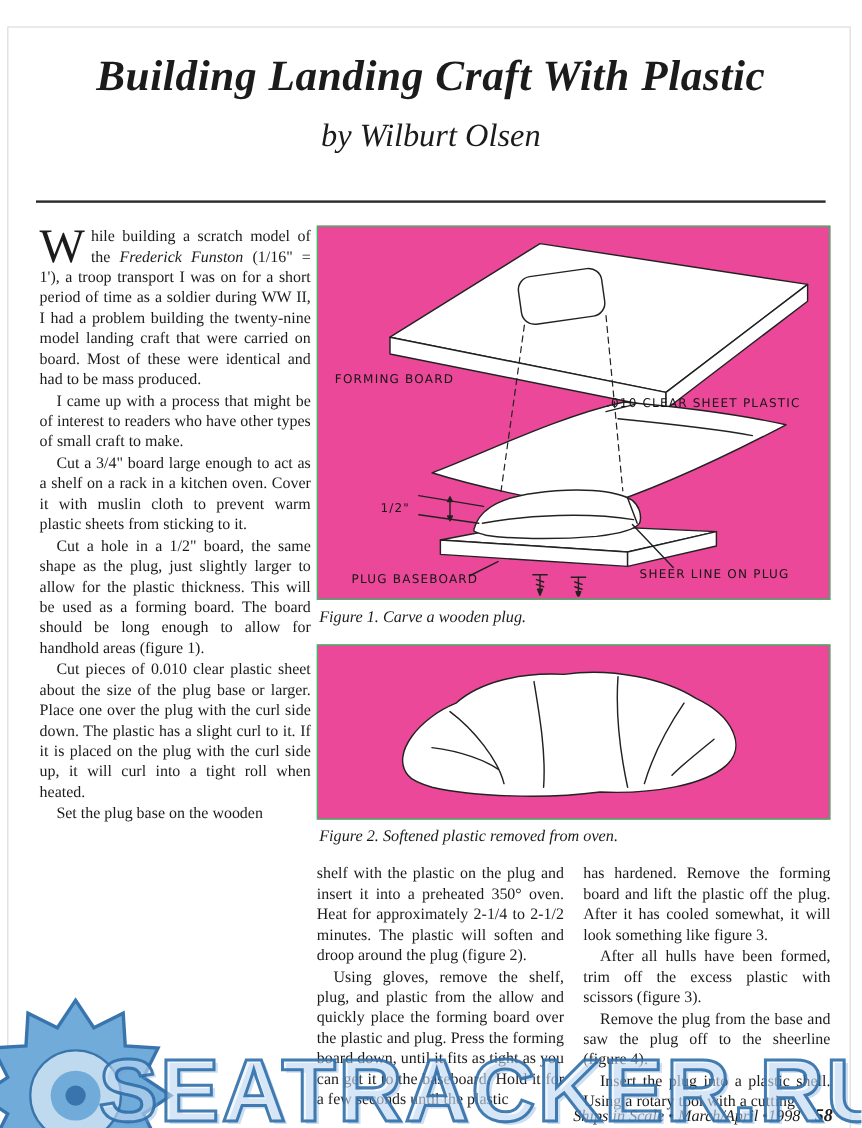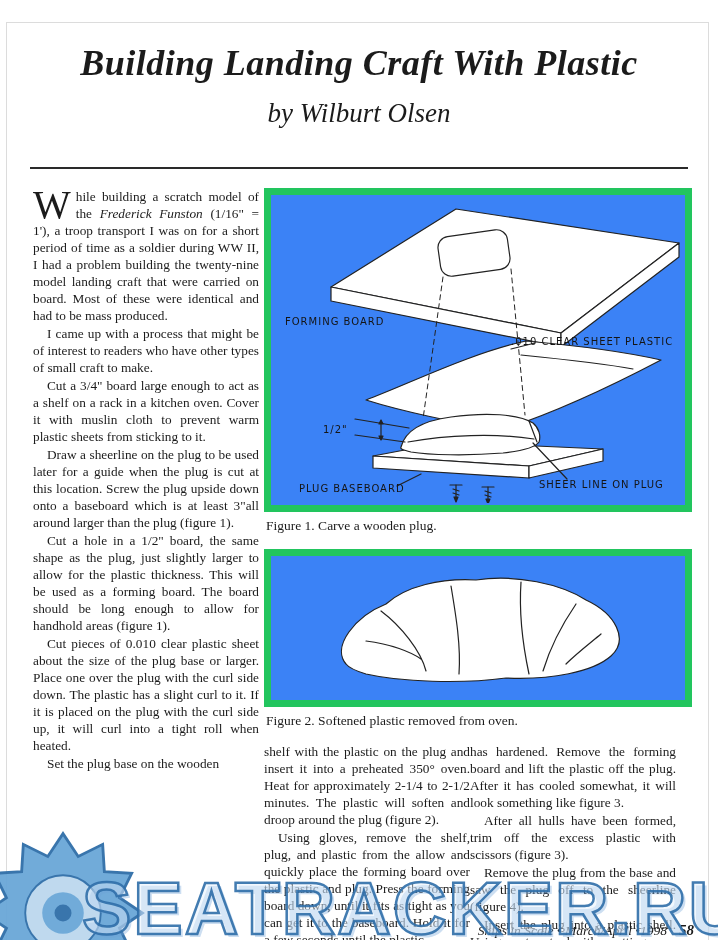--- a/index.html
+++ b/index.html
@@ -18,26 +18,26 @@
     border-top:2px solid #2a2a2a;margin:0;}
   
   .content{position:absolute;left:0;top:170px;right:0;bottom:0;}
   .col-left{position:absolute;left:33px;top:2px;width:226px;}
   .content p{margin:0 0 1px 0;text-align:justify;text-indent:14px;
     font-size:13.3px;line-height:17px;}
   .content p.first,.content p.cont{text-indent:0;}
   .dropcap{float:left;font-size:40px;line-height:31px;padding:1px 5px 0 0;}
   
   .figures{position:absolute;left:264px;top:2px;width:428px;}
-  .figbox{border:7px solid #22c55e;background:#3b82f6;overflow:hidden;}
+  .figbox{border:1px solid #22c55e;background:#ec4899;overflow:hidden;}
   .fig1{height:310px;}
   .fig2{height:144px;margin-top:15px;}
-  .caption{font-size:13.5px;line-height:17px;margin:5px 0 0 2px;
+  .caption{font-style:italic;font-size:13.5px;line-height:17px;margin:5px 0 0 2px;
     text-align:left;text-indent:0;}
-  .two-cols{display:flex;margin-top:14px;}
+  .two-cols{display:flex;gap:16px;margin-top:14px;}
   .two-cols .col{width:206px;}
   
   .art path,.art line,.art polyline,.art polygon,.art rect{
     fill:none;stroke:#222;stroke-width:1.2;stroke-linejoin:round;stroke-linecap:round;}
   .art .white{fill:#ffffff;}
   .art .dash{stroke-dasharray:5 4;stroke-width:1;}
   .art text{font-family:"DejaVu Sans", sans-serif;font-size:10px;
     letter-spacing:1px;fill:#151515;stroke:none;}
   
   .footer{position:absolute;right:24px;top:906px;font-style:italic;
@@ -64,21 +64,20 @@
   <h1 class="title">Building Landing Craft With Plastic</h1>
   <div class="byline">by Wilburt Olsen</div>
   <hr class="rule">
 
   <div class="content">
 
     <div class="col-left">
       <p class="first"><span class="dropcap">W</span><span>hile building a scratch model of the </span><i>Frederick Funston</i><span> (1/16" = 1'), a troop transport I was on for a short period of time as a soldier during WW II, I had a problem building the twenty-nine model landing craft that were carried on board. Most of these were identical and had to be mass produced.</span></p>
       <p>I came up with a process that might be of interest to readers who have other types of small craft to make.</p>
       <p>Cut a 3/4" board large enough to act as a shelf on a rack in a kitchen oven. Cover it with muslin cloth to prevent warm plastic sheets from sticking to it.</p>
-      <p>Draw a sheerline on the plug to be used later for a guide when the plug is cut at this location. Screw the plug upside down onto a baseboard which is at least 3"all around larger than the plug (figure 1).</p>
       <p>Cut a hole in a 1/2" board, the same shape as the plug, just slightly larger to allow for the plastic thickness. This will be used as a forming board. The board should be long enough to allow for handhold areas (figure 1).</p>
       <p>Cut pieces of 0.010 clear plastic sheet about the size of the plug base or larger. Place one over the plug with the curl side down. The plastic has a slight curl to it. If it is placed on the plug with the curl side up, it will curl into a tight roll when heated.</p>
       <p>Set the plug base on the wooden</p>
     </div>
 
     <div class="figures">
 
       <div class="figbox fig1">
         <svg class="art" width="426" height="308" viewBox="0 0 426 308">
 

